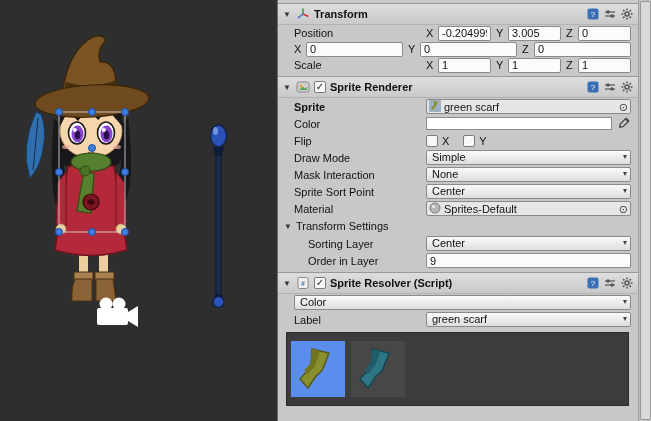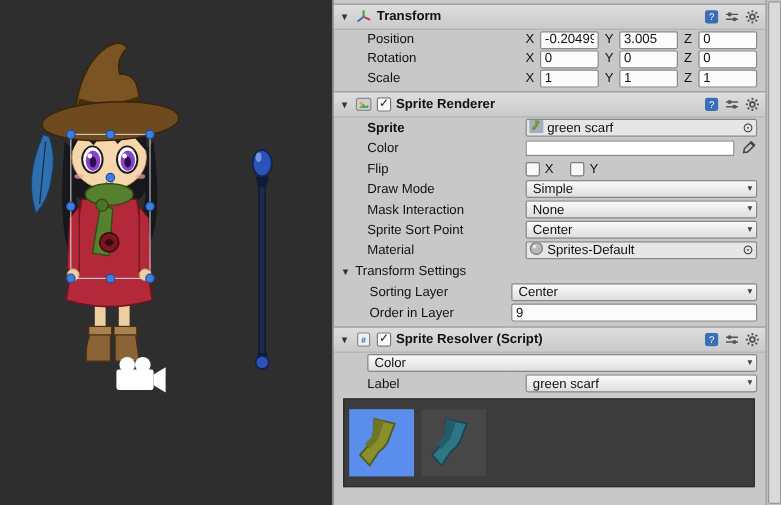--- a/index.html
+++ b/index.html
@@ -28,37 +28,37 @@
   .comp-icon svg,.hicon svg{display:block;}
   .comp-icon{width:14px;height:14px;flex-shrink:0;}
   .bold{font-weight:bold;}
   .hicons{margin-left:auto;display:flex;align-items:center;gap:4px;}
   .hicon{width:13px;height:13px;display:flex;align-items:center;justify-content:center;cursor:default;}
   .checkbox{
     width:12px;height:12px;background:#f8f8f8;border:1px solid #7c7c7c;border-radius:2px;
     box-sizing:border-box;display:flex;align-items:center;justify-content:center;
     font-size:10px;line-height:10px;color:#222;flex-shrink:0;
   }
-  .row{height:17px;display:flex;align-items:center;padding-left:28px;padding-right:7px;}
+  .row{height:17px;display:flex;align-items:center;padding-left:16px;padding-right:7px;}
   .row.t{height:16px;}
   .row.indent{padding-left:30px;}
   .rlabel{width:132px;flex-shrink:0;overflow:hidden;white-space:nowrap;}
   .row.indent .rlabel{width:118px;}
   .value{flex:1;display:flex;align-items:center;min-width:0;}
   .axes{gap:0;}
   .axis{flex:1;display:flex;align-items:center;margin-right:5px;min-width:0;}
   .axis:last-child{margin-right:0;}
   .axname{width:9px;margin-right:3px;flex-shrink:0;}
   .field{
     width:100%;min-width:0;height:15px;box-sizing:border-box;border:1px solid #8a8a8a;border-radius:2px;
     background:#fbfbfb;font-family:inherit;font-size:11px;color:#111;padding:0 3px;outline:none;
   }
   .dropdown{
     position:relative;width:100%;height:15px;box-sizing:border-box;border:1px solid #8a8a8a;border-radius:2px;
-    background:linear-gradient(#fafafa,#dedede);display:flex;align-items:center;padding:0 16px 0 5px;cursor:default;
+    background:linear-gradient(#fafafa,#dedede);display:flex;padding:0 16px 0 5px;cursor:default;
     overflow:hidden;white-space:nowrap;
   }
   .dd-arrow{position:absolute;right:3px;top:1px;font-size:8px;color:#444;}
   .objfield{
     position:relative;width:100%;height:15px;box-sizing:border-box;border:1px solid #8a8a8a;border-radius:2px;
     background:#e6e6e6;display:flex;align-items:center;gap:3px;padding:0 16px 0 2px;cursor:default;
     overflow:hidden;white-space:nowrap;
   }
   .obj-picker{position:absolute;right:2px;top:0;font-size:11px;color:#333;line-height:14px;}
   .color-swatch{flex:1;height:13px;border:1px solid #8a8a8a;box-sizing:border-box;}
@@ -218,21 +218,20 @@
             <span class="axname">Y</span>
             <input class="field" value="3.005" style="">
           </div>
         <div class="axis">
             <span class="axname">Z</span>
             <input class="field" value="0" style="">
           </div>
       </div>
     </div>
     <div class="row t">
-      <span class="rlabel">Rotation</span>
       <div class="value axes">
         <div class="axis">
             <span class="axname">X</span>
             <input class="field" value="0" style="">
           </div>
         <div class="axis">
             <span class="axname">Y</span>
             <input class="field" value="0" style="">
           </div>
         <div class="axis">

